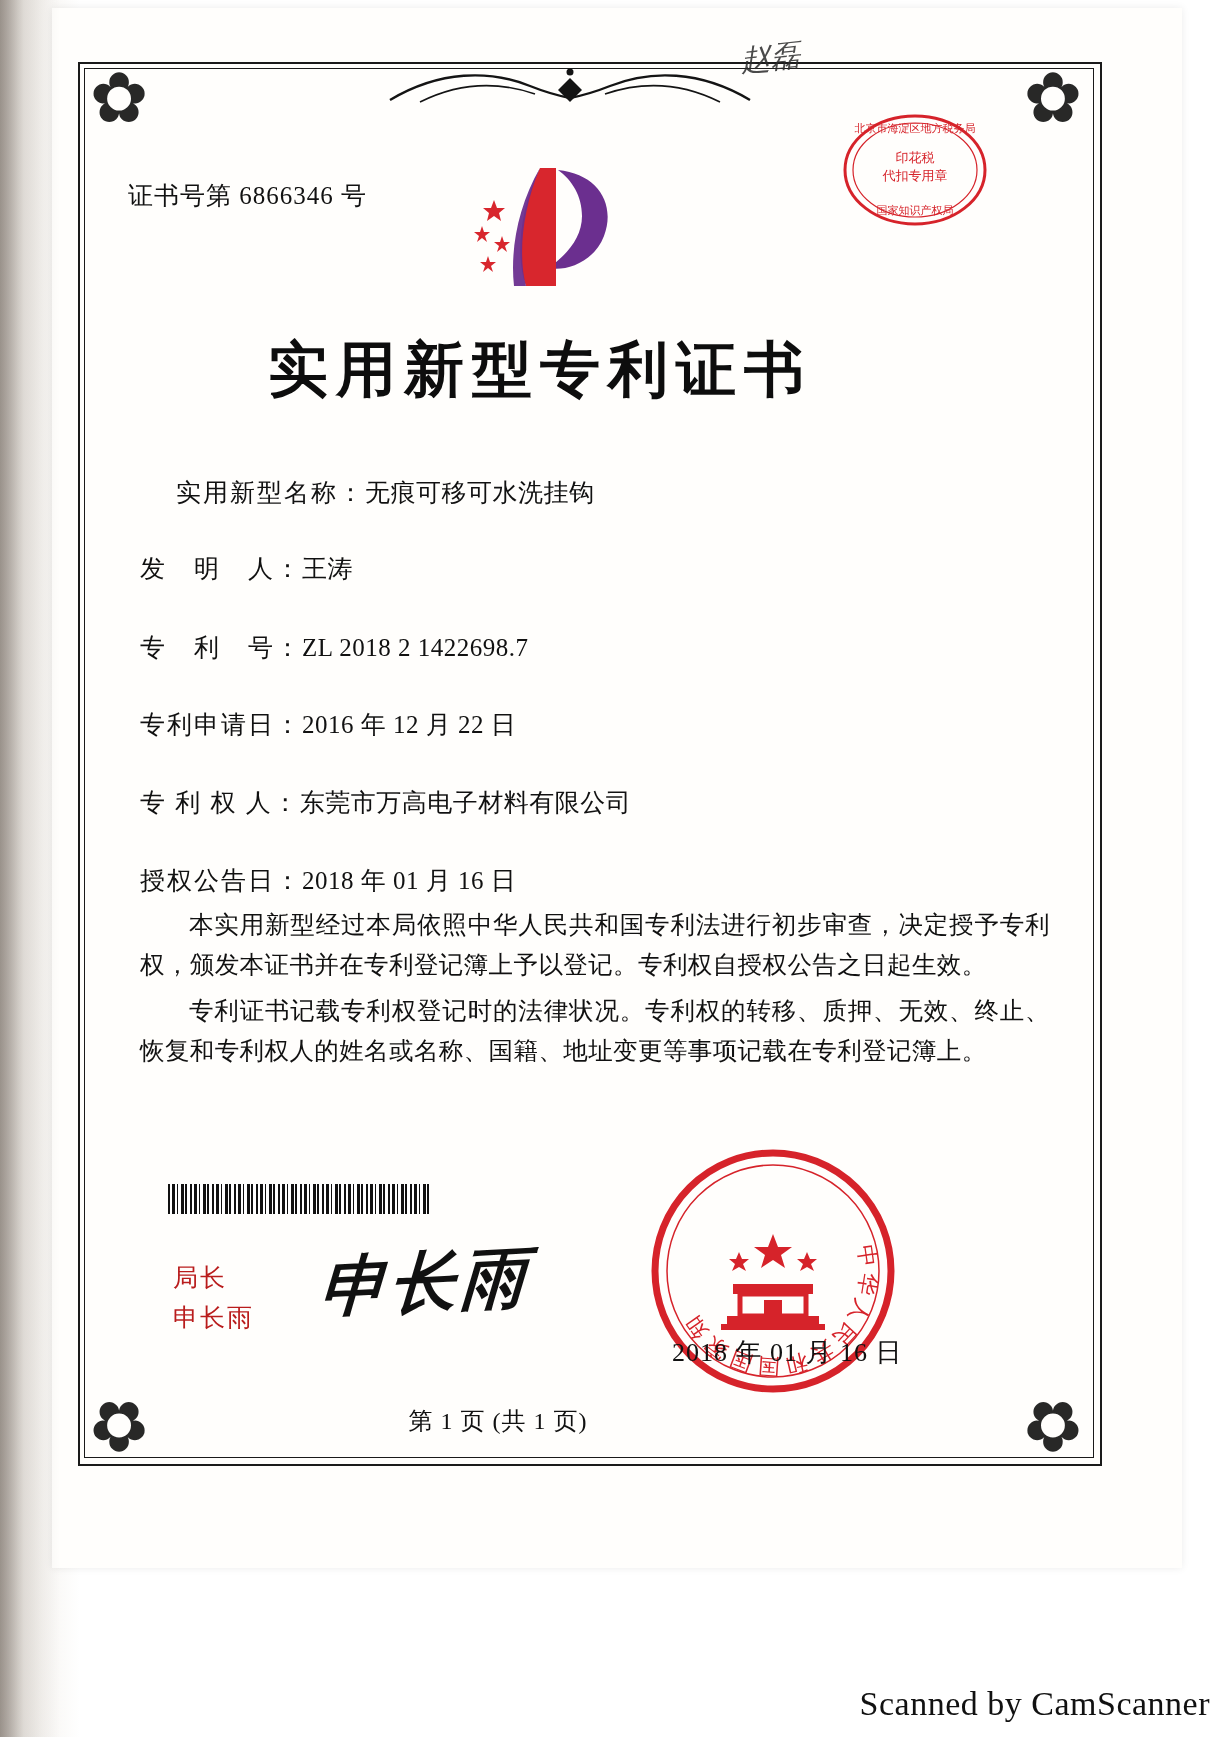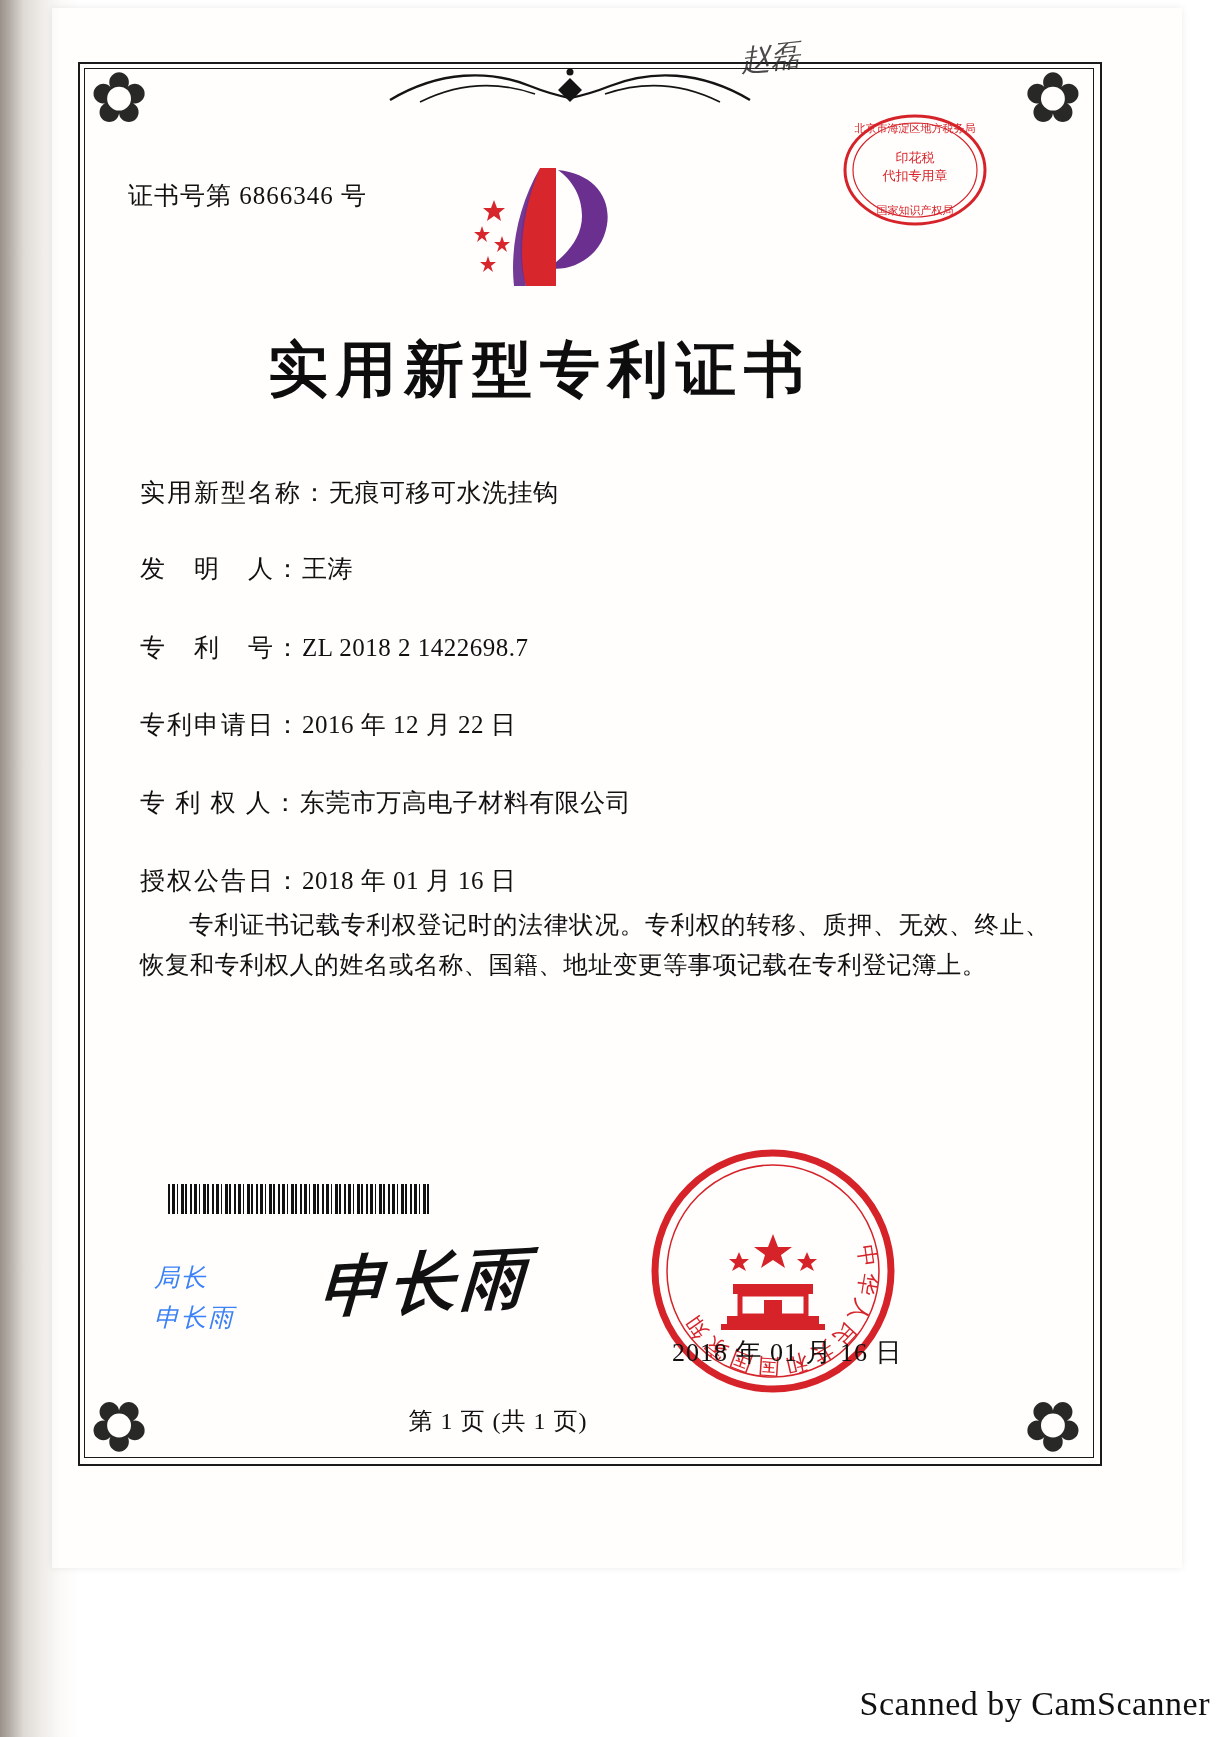--- a/index.html
+++ b/index.html
@@ -128,21 +128,21 @@
     position: absolute;
     left: 140px;
     font-size: 25px;
     color: #111;
     white-space: nowrap;
     letter-spacing: .5px;
   }
   .field .lbl { letter-spacing: 2px; }
   .field .val { letter-spacing: .5px; }
 
-  #f1 { top: 476px; }
+  #f1 { top: 476px; margin-left: 36px; }
   #f2 { top: 552px; }
   #f3 { top: 631px; }
   #f4 { top: 708px; text-align: center; }
   #f5 { top: 786px; }
   #f6 { top: 864px; }
 
   
   #body-text {
     position: absolute;
     left: 140px; top: 905px;
@@ -167,26 +167,25 @@
        #111 0px, #111 2px, #fff 2px, #fff 4px,
        #111 4px, #111 7px, #fff 7px, #fff 9px,
        #111 9px, #111 10px, #fff 10px, #fff 13px,
        #111 13px, #111 16px, #fff 16px, #fff 17px,
        #111 17px, #111 19px, #fff 19px, #fff 22px);
   }
 
   
   #sig-label {
     position: absolute;
-    left: 154px; top: 1258px;
+    left: 173px; top: 1258px;
     font-size: 25px;
-    color: #3b82f6;
+    color: #b91c1c;
     line-height: 40px;
     letter-spacing: 2px;
-    font-style: italic;
   }
   #sig-script {
     position: absolute;
     left: 320px; top: 1238px;
     font-size: 66px;
     font-family: "Liberation Serif", serif;
     font-style: italic;
     font-weight: bold;
     color: #111;
     transform: rotate(-3deg) skewX(-6deg);
@@ -300,20 +299,21 @@
   <span class="lbl">专利申请日：</span><span class="val">2016 年 12 月 22 日</span>
 </div>
 <div class="field" id="f5">
   <span class="lbl">专 利 权 人：</span><span class="val">东莞市万高电子材料有限公司</span>
 </div>
 <div class="field" id="f6">
   <span class="lbl">授权公告日：</span><span class="val">2018 年 01 月 16 日</span>
 </div>
 
 <div id="body-text">
+  <p>本实用新型经过本局依照中华人民共和国专利法进行初步审查，决定授予专利权，颁发本证书并在专利登记簿上予以登记。专利权自授权公告之日起生效。</p>
   <p>专利证书记载专利权登记时的法律状况。专利权的转移、质押、无效、终止、恢复和专利权人的姓名或名称、国籍、地址变更等事项记载在专利登记簿上。</p>
 </div>
 
 <div id="barcode"></div>
 
 <div id="sig-label">
   <div>局长</div>
   <div>申长雨</div>
 </div>
 <div id="sig-script">申长雨</div>

